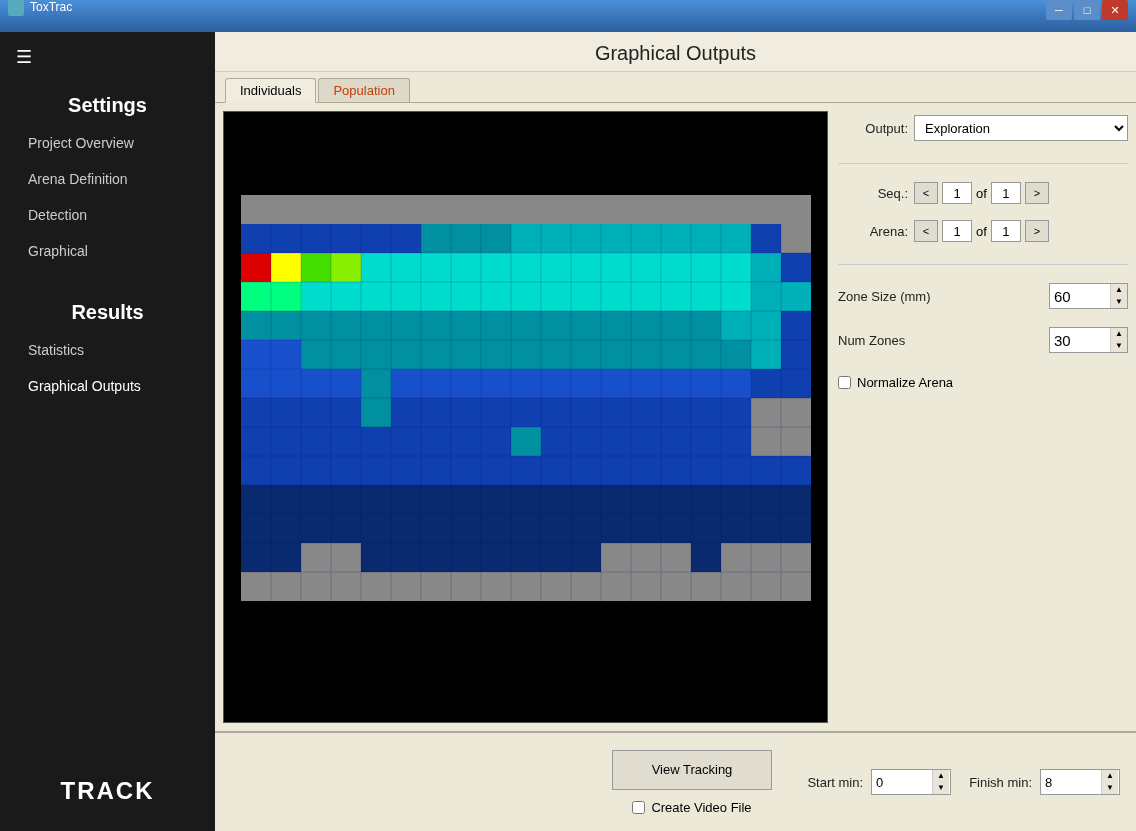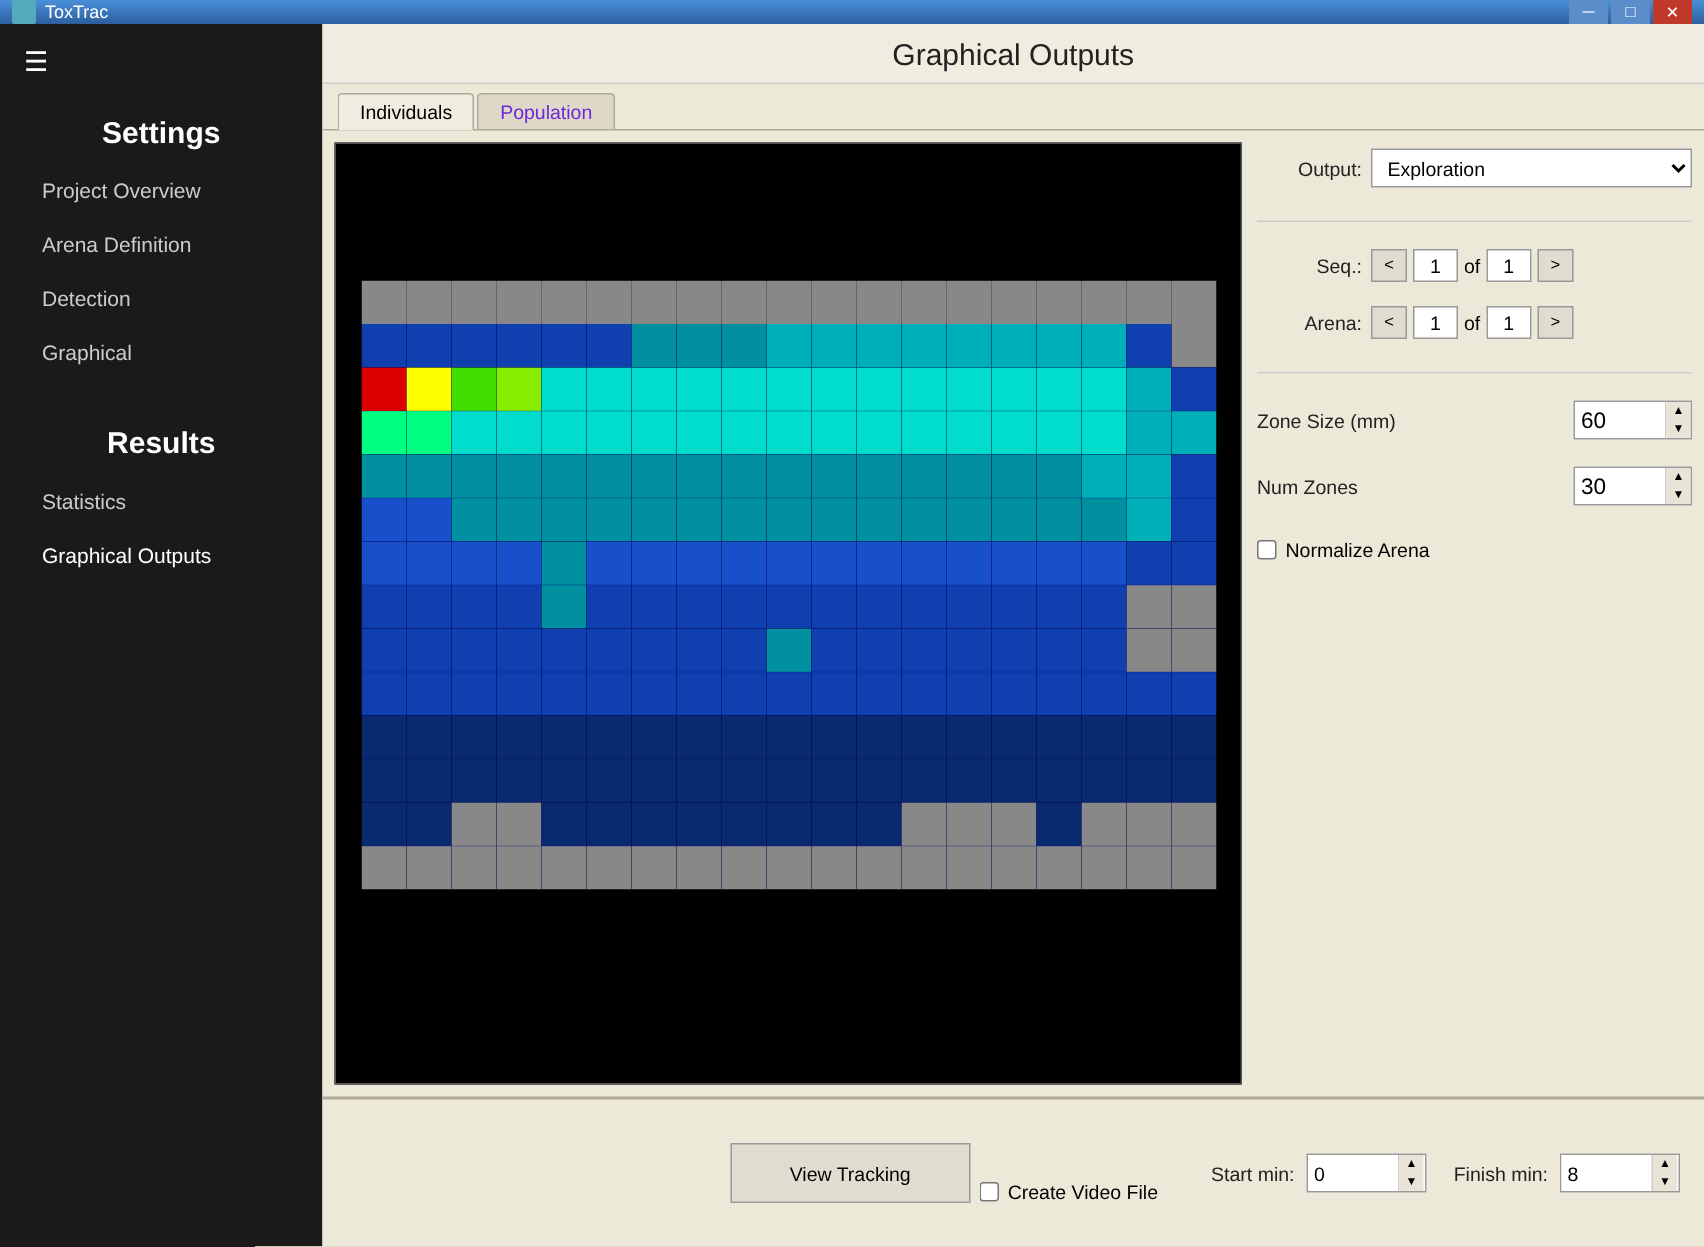--- a/index.html
+++ b/index.html
@@ -1,23 +1,22 @@
 <!DOCTYPE html>
 <html><head>
   <meta charset="utf-8">
   <style>
     * { box-sizing: border-box; margin: 0; padding: 0; }
     body { font-family: 'Segoe UI', Arial, sans-serif; font-size: 13px; background: #d4d0c8; width: 1136px; height: 831px; overflow: hidden; display: flex; flex-direction: column; }
 
     
     .title-bar {
       background: linear-gradient(to bottom, #4a90d9, #2c5f9e);
-      height: 16px;
-      display: flex;
-      align-items: center;
+      height: 32px;
+      display: flex;
       padding: 0 8px;
       color: white;
       font-size: 12px;
       flex-shrink: 0;
     }
     .title-bar-icon { width: 16px; height: 16px; margin-right: 6px; background: #5ab; border-radius: 2px; }
     .title-bar-title { flex: 1; }
     .title-bar-controls { display: flex; gap: 2px; }
     .title-bar-btn {
       width: 26px; height: 20px; background: #5b8dc8; border: none; color: white;
@@ -111,21 +110,21 @@
     }
     .tab {
       padding: 4px 14px;
       border: 1px solid #b0a898;
       background: #ddd8c8;
       cursor: pointer;
       margin-right: 2px;
       border-bottom: none;
       border-radius: 3px 3px 0 0;
       font-size: 13px;
-      color: #6d28d9;
+      color: #c2410c;
     }
     .tab.active {
       background: #f0ede0;
       color: #000;
       border-bottom: 1px solid #f0ede0;
       margin-bottom: -1px;
       z-index: 1;
     }
 
     
@@ -327,20 +326,21 @@
 
     <div class="sidebar-item">
       <span>Statistics</span>
     </div>
     <div class="sidebar-item active">
       <span>Graphical Outputs</span>
     </div>
 
     <div class="sidebar-spacer"></div>
 
+    <button class="sidebar-track-btn">TRACK</button>
   </div>
 
   <div class="content">
     <div class="top-panel">
       <div class="page-header">Graphical Outputs</div>
 
       <div class="tabs-row">
         <div class="tab active">
           <span>Individuals</span>
         </div>
@@ -733,21 +733,21 @@
             <label>Normalize Arena</label>
           </div>
         </div>
       </div>
     </div>
 
     <div class="bottom-panel">
 
       <div class="bottom-spacer"></div>
 
-      <div style="display:flex; flex-direction:row; gap:6px; align-items:flex-end;">
+      <div style="display:flex; flex-direction:column; gap:6px; align-items:center;">
         <button class="bottom-btn" style="width:160px;">View Tracking</button>
         <div class="checkbox-row">
           <input type="checkbox" style="">
           <label>Create Video File</label>
         </div>
       </div>
 
       <div style="display:flex; flex-direction:row; gap:6px;">
         <div class="bottom-right-row">
           <span class="minmax-label">Start min:</span>

